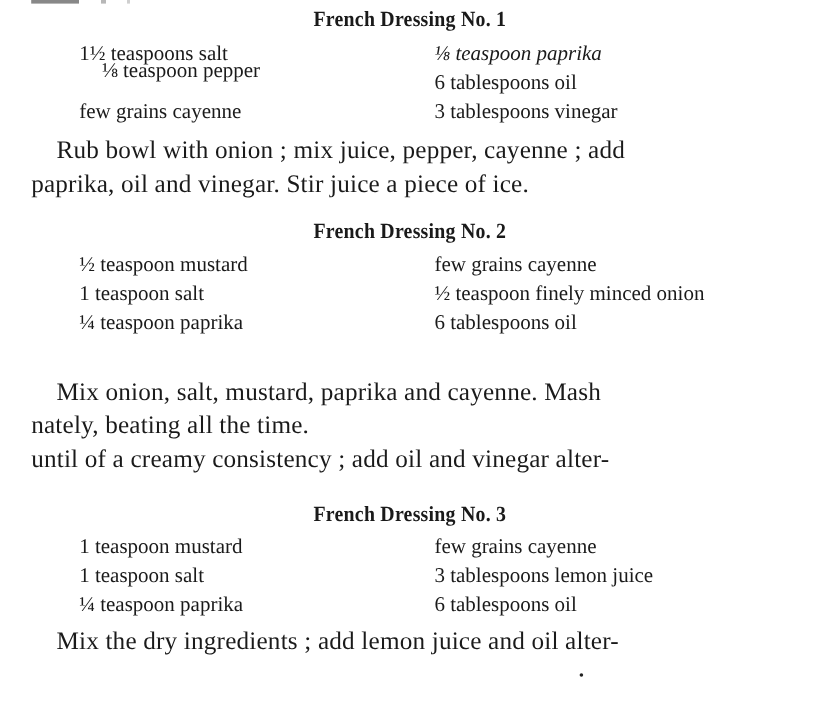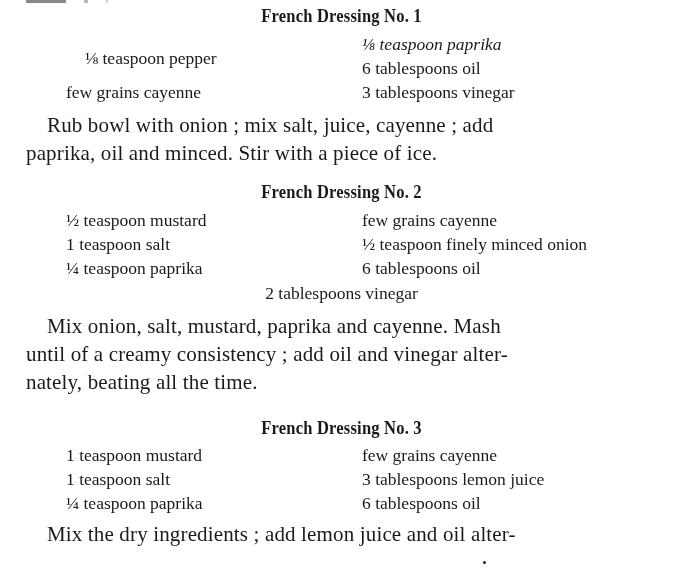--- a/index.html
+++ b/index.html
@@ -79,48 +79,48 @@
   </style>
 </head>
 <body>
 
 <div class="page">
 
   <div class="cutoff-line"></div>
 
   <div class="heading" style="top:6px;">French Dressing No. 1</div>
 
+  <div class="ing c1" style="top:34px;">1½ teaspoons salt</div>
   <div class="ing c1" style="top:48px;margin-left:19px;">⅛ teaspoon pepper</div>
   <div class="ing c1" style="top:82px;">few grains cayenne</div>
 
   <div class="ing c2" style="top:34px;font-style:italic;">⅛ teaspoon paprika</div>
   <div class="ing c2" style="top:58px;">6 tablespoons oil</div>
   <div class="ing c2" style="top:82px;">3 tablespoons vinegar</div>
 
   <div class="para" style="top:111px;">
-    <span class="line indent">Rub bowl with onion ;  mix salt, juice, cayenne ;  add</span>
-    <span class="line">paprika, oil and minced.   Stir with a piece of ice.</span>
+    <span class="line indent">Rub bowl with onion ;  mix juice, pepper, cayenne ;  add</span>
+    <span class="line">paprika, oil and vinegar.   Stir juice a piece of ice.</span>
   </div>
 
   <div class="heading" style="top:182px;">French Dressing No. 2</div>
 
   <div class="ing c1" style="top:210px;">½ teaspoon mustard</div>
   <div class="ing c1" style="top:234px;">1 teaspoon salt</div>
   <div class="ing c1" style="top:258px;">¼ teaspoon paprika</div>
 
   <div class="ing c2" style="top:210px;">few grains cayenne</div>
   <div class="ing c2" style="top:234px;">½ teaspoon finely minced onion</div>
   <div class="ing c2" style="top:258px;">6 tablespoons oil</div>
 
-  <div class="ing center" style="top:283px;">2 tablespoons vinegar</div>
 
   <div class="para" style="top:312px;">
     <span class="line indent">Mix onion, salt, mustard, paprika and cayenne.   Mash</span>
+    <span class="line">nately, beating all the time.</span>
     <span class="line">until of a creamy consistency ;  add oil and vinegar alter-</span>
-    <span class="line">nately, beating all the time.</span>
   </div>
 
   <div class="heading" style="top:418px;">French Dressing No. 3</div>
 
   <div class="ing c1" style="top:445px;">1 teaspoon mustard</div>
   <div class="ing c1" style="top:469px;">1 teaspoon salt</div>
   <div class="ing c1" style="top:493px;">¼ teaspoon paprika</div>
 
   <div class="ing c2" style="top:445px;">few grains cayenne</div>
   <div class="ing c2" style="top:469px;font-family:Liberation Serif, serif;">3 tablespoons lemon juice</div>

